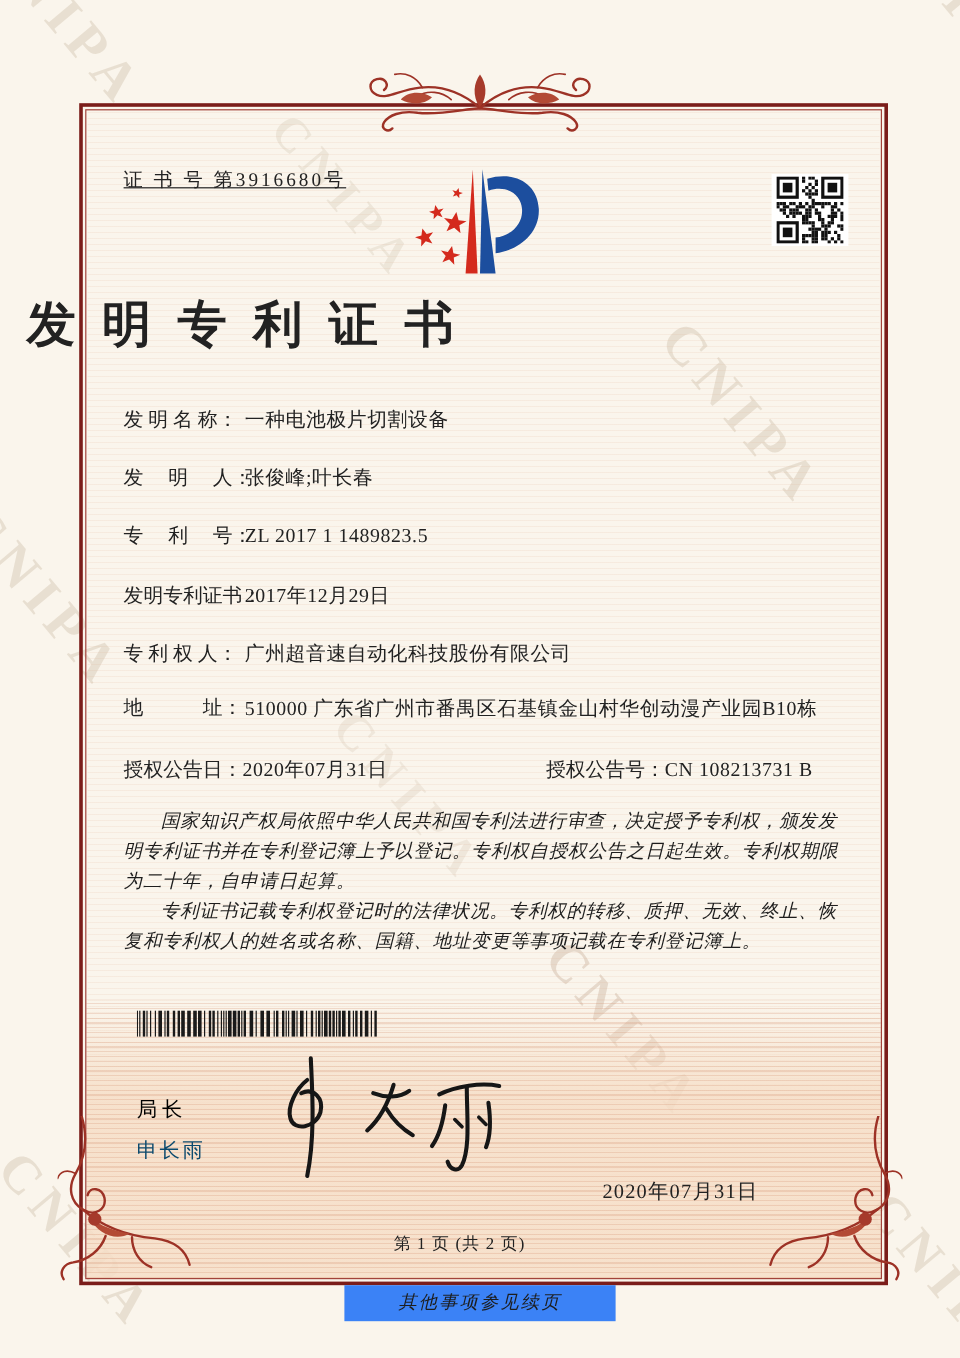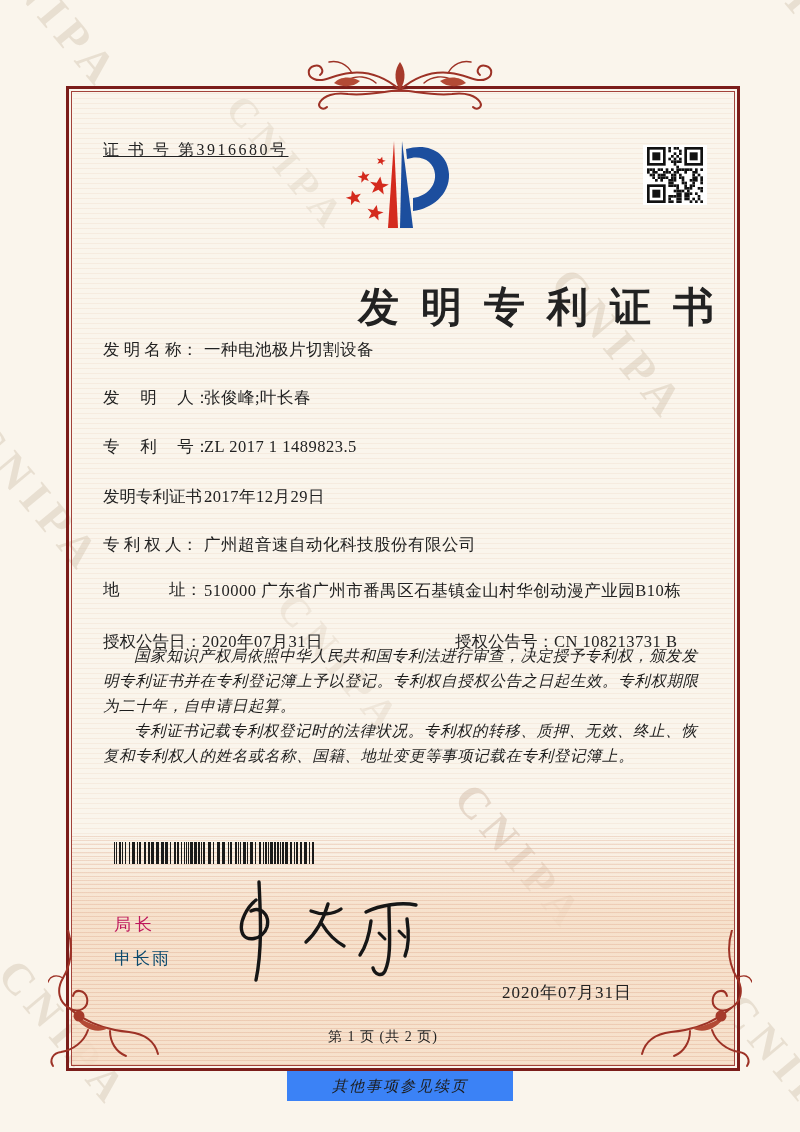--- a/index.html
+++ b/index.html
@@ -27,30 +27,30 @@
   }
   .frame .pinkzone{
     position:absolute; left:3px; right:3px; bottom:3px; height:232px;
     background:
       repeating-linear-gradient(0deg, rgba(213,147,115,0.28) 0px, rgba(213,147,115,0.28) 1px, transparent 1px, transparent 4px),
       linear-gradient(180deg, rgba(246,222,199,0) 0px, rgba(246,222,199,0.85) 80px, rgba(246,222,199,0.85) 100%);
   }
   .content{position:absolute; z-index:3; inset:0;}
   .abs{position:absolute;}
   .certno{left:103px; top:140px; font-size:16px; letter-spacing:2.5px;text-decoration:underline;}
-  .title{left:0; width:736px; top:243px; text-align:right; font-size:41px; font-weight:bold; letter-spacing:22px; text-indent:22px;margin-top:37px;}
+  .title{left:0; width:736px; top:243px; text-align:left; font-size:41px; font-weight:bold; letter-spacing:22px; text-indent:22px;}
   .row{left:103px; font-size:16.5px; white-space:nowrap;}
   .flabel{display:inline-block; width:101px; white-space:pre;}
   .fvalue{letter-spacing:0.5px;}
   .addr-val{display:inline-block; width:478px; white-space:normal; vertical-align:top; line-height:24px;}
   .grantpair2{position:absolute; left:352px; top:0;}
-  .body-text{left:103px; top:643px; width:600px; font-size:15.5px; line-height:25px;
+  .body-text{left:103px; top:672px; width:600px; font-size:15.5px; line-height:25px;
     font-style:italic; letter-spacing:0.6px; color:#1d1d1d;}
   .body-text p{margin:0; text-indent:2em;}
-  .director-title{left:114px; top:913px; font-family:Liberation Serif, serif; font-size:17px; letter-spacing:4px; color:#be185d;}
+  .director-title{left:114px; top:913px; font-family:Liberation Serif, serif; font-size:17px; letter-spacing:4px; color:#000000;}
   .director-name{left:114px; top:947px; font-family:"Liberation Sans","DejaVu Sans",sans-serif; font-size:17px; letter-spacing:2px; color:#0c4a6e;}
   .issue-date{left:502px; top:981px; font-size:17px; letter-spacing:1px;}
   .pageinfo{left:0; width:766px; top:1028px; text-align:center; font-size:14px; letter-spacing:1px;}
   .footer-note{
     left:287px; top:1071px; width:226px; height:30px; line-height:30px; text-align:center;
     background:#3b82f6; font-size:15px; font-style:italic; letter-spacing:2px; color:#1d1d1d;
   }
   .qrbox{left:643px; top:145px; width:64px; height:60px; background:#fff; display:flex; align-items:center; justify-content:center;}
   .sig{left:210px; top:876px;}
   .orn{position:absolute; z-index:3; pointer-events:none;}

